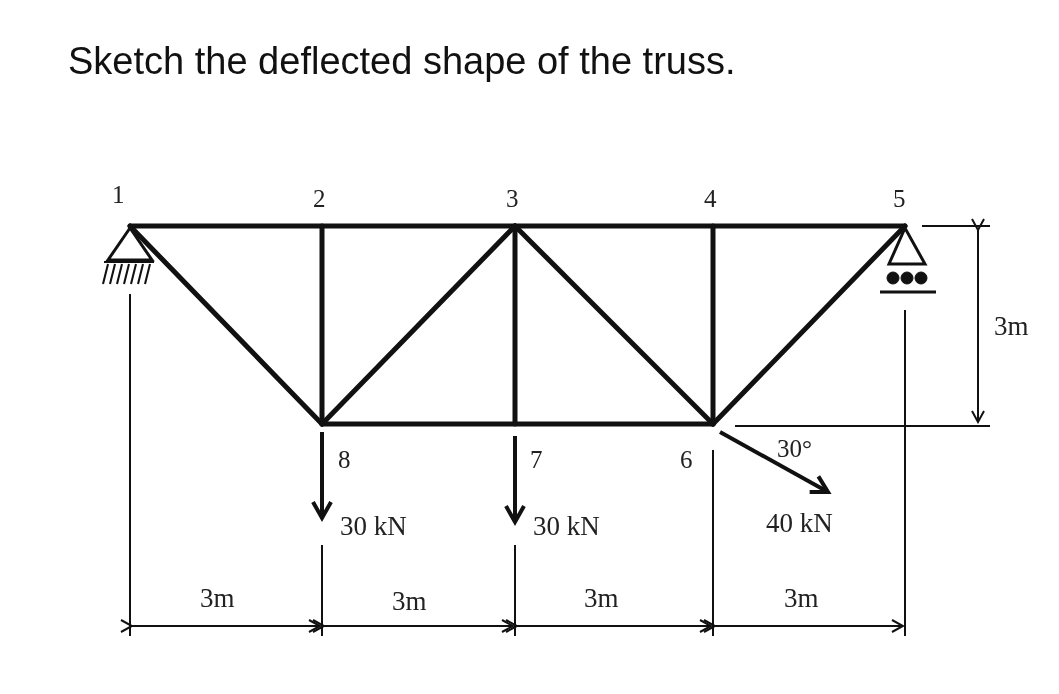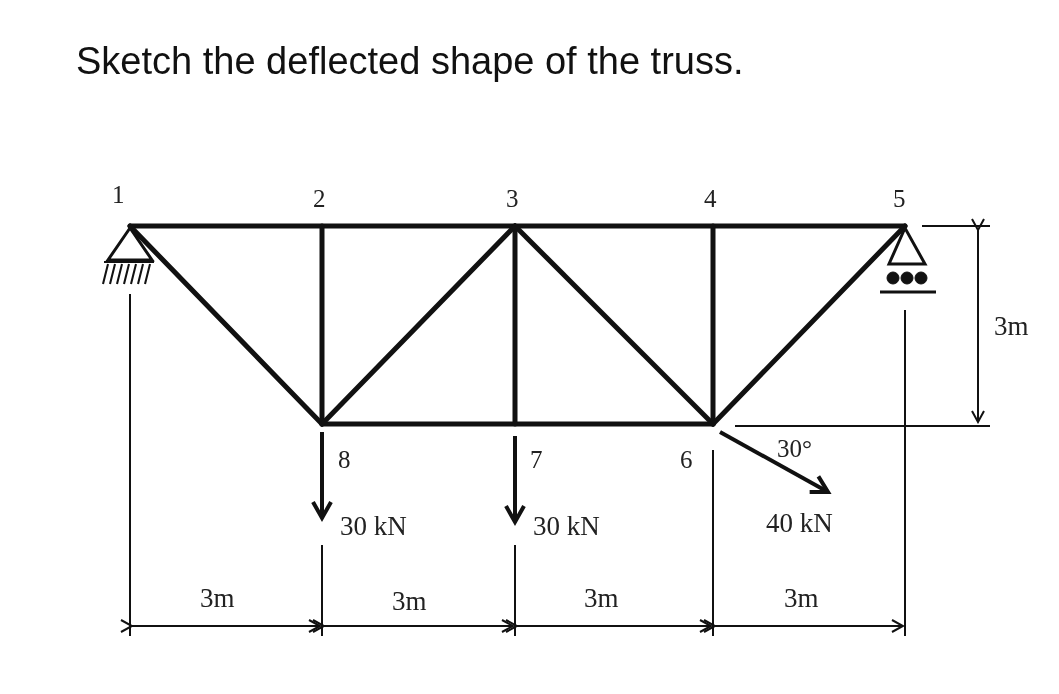--- a/index.html
+++ b/index.html
@@ -1,18 +1,18 @@
 <!DOCTYPE html>
 <html><head>
 <meta charset="utf-8">
 <style>
   html, body { margin:0; padding:0; background:#ffffff; }
   body { width:1059px; height:694px; position:relative; overflow:hidden; }
   .question {
-    position:absolute; left:76px; top:40px;
+    position:absolute; left:68px; top:40px;
     font-family:"Liberation Sans", sans-serif; font-size:38px; color:#111;
   }
   svg.truss { position:absolute; left:0; top:0; }
   .lbl { font-family:"Liberation Serif", serif; font-size:25px; fill:#222; }
   .lbl-it { font-family:"Liberation Serif", serif; font-size:27px; fill:#222; }
 </style>
 </head>
 <body>
 
 <div class="question">Sketch the deflected shape of the truss.</div>

